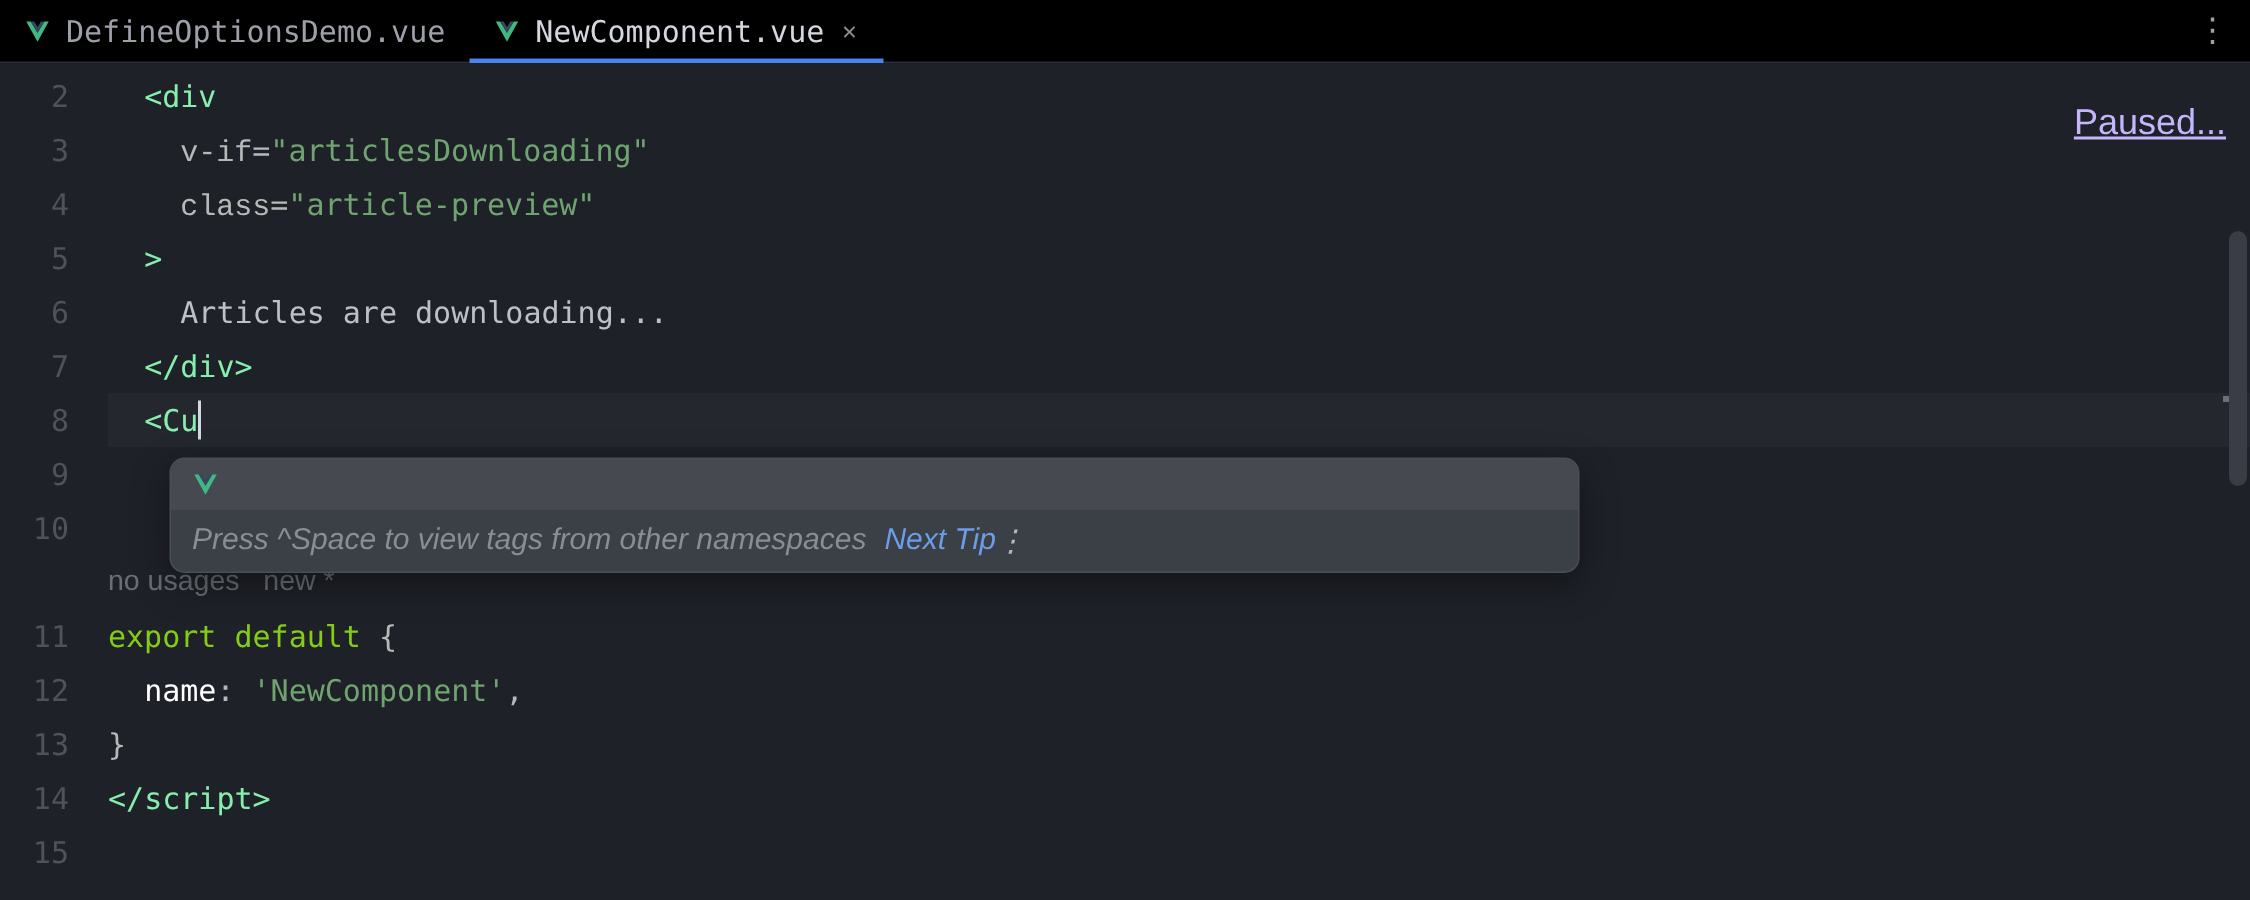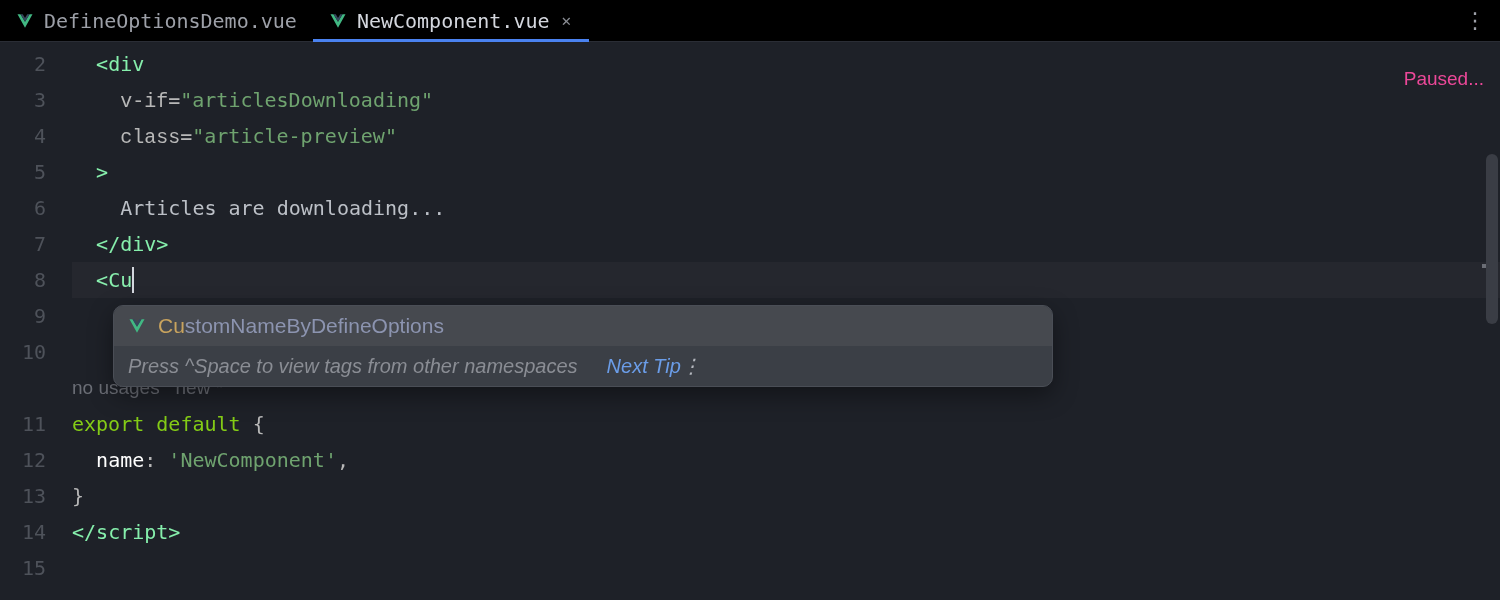--- a/index.html
+++ b/index.html
@@ -88,23 +88,24 @@
       font-family: inherit;
     }
     .code-line {
       white-space: pre;
       height: 36px;
     }
     .status-text {
       position: absolute;
       top: 68px;
       right: 16px;
-      color: #ec4899;
-      font-size: 19px;
+      color: #c4b5fd;
+      font-size: 24px;
       font-family: -apple-system, sans-serif;
+      text-decoration: underline;
     }
     .cursor {
       display: inline-block;
       width: 2px;
       height: 26px;
       background: #d4d7de;
       vertical-align: middle;
       position: relative;
       top: -2px;
     }
@@ -143,21 +144,21 @@
     .ac-match { color: #c8a35e; }
     .ac-footer {
       display: flex;
       align-items: center;
       padding: 8px 14px;
       font-size: 20px;
       color: #8a8d94;
       font-style: italic;
     }
     .ac-footer-left { display: flex; align-items: center; gap: 8px; }
-    .ac-tip-link { color: #6b9de8; margin-left: 21px; }
+    .ac-tip-link { color: #6b9de8; margin-left: 4px; }
     .ac-menu { color: #b4b7be; font-size: 20px; }
     .inlay {
       color: #6b6e76;
       font-size: 19px;
       font-family: -apple-system, sans-serif;
     }
     .tag { color: #86efac; }
     .attr-name { color: #b8b8b8; font-family: Liberation Mono, monospace; }
     .attr-val { color: #6fa36f; }
     .keyword { color: #84cc16; }
@@ -262,21 +263,20 @@
 </div>
 
 <div class="autocomplete">
   <div class="ac-item">
     <span class="vue-icon">
       <svg viewBox="0 0 24 24">
           <path fill="#41b883" d="M2 3h4l6 10L18 3h4L12 21 2 3z"></path>
           <path fill="#35495e" d="M6 3h3l3 5 3-5h3l-6 10L6 3z"></path>
         </svg>
     </span>
-    <span class="ac-text"><span class="ac-match">Cu</span><span>stomNameByDefineOptions</span></span>
   </div>
   <div class="ac-footer">
     <span class="ac-footer-left">
       <span>Press ^Space to view tags from other namespaces</span>
       <span class="ac-tip-link">Next Tip</span>
     </span>
     <span class="ac-menu">⋮</span>
   </div>
 </div>
 

